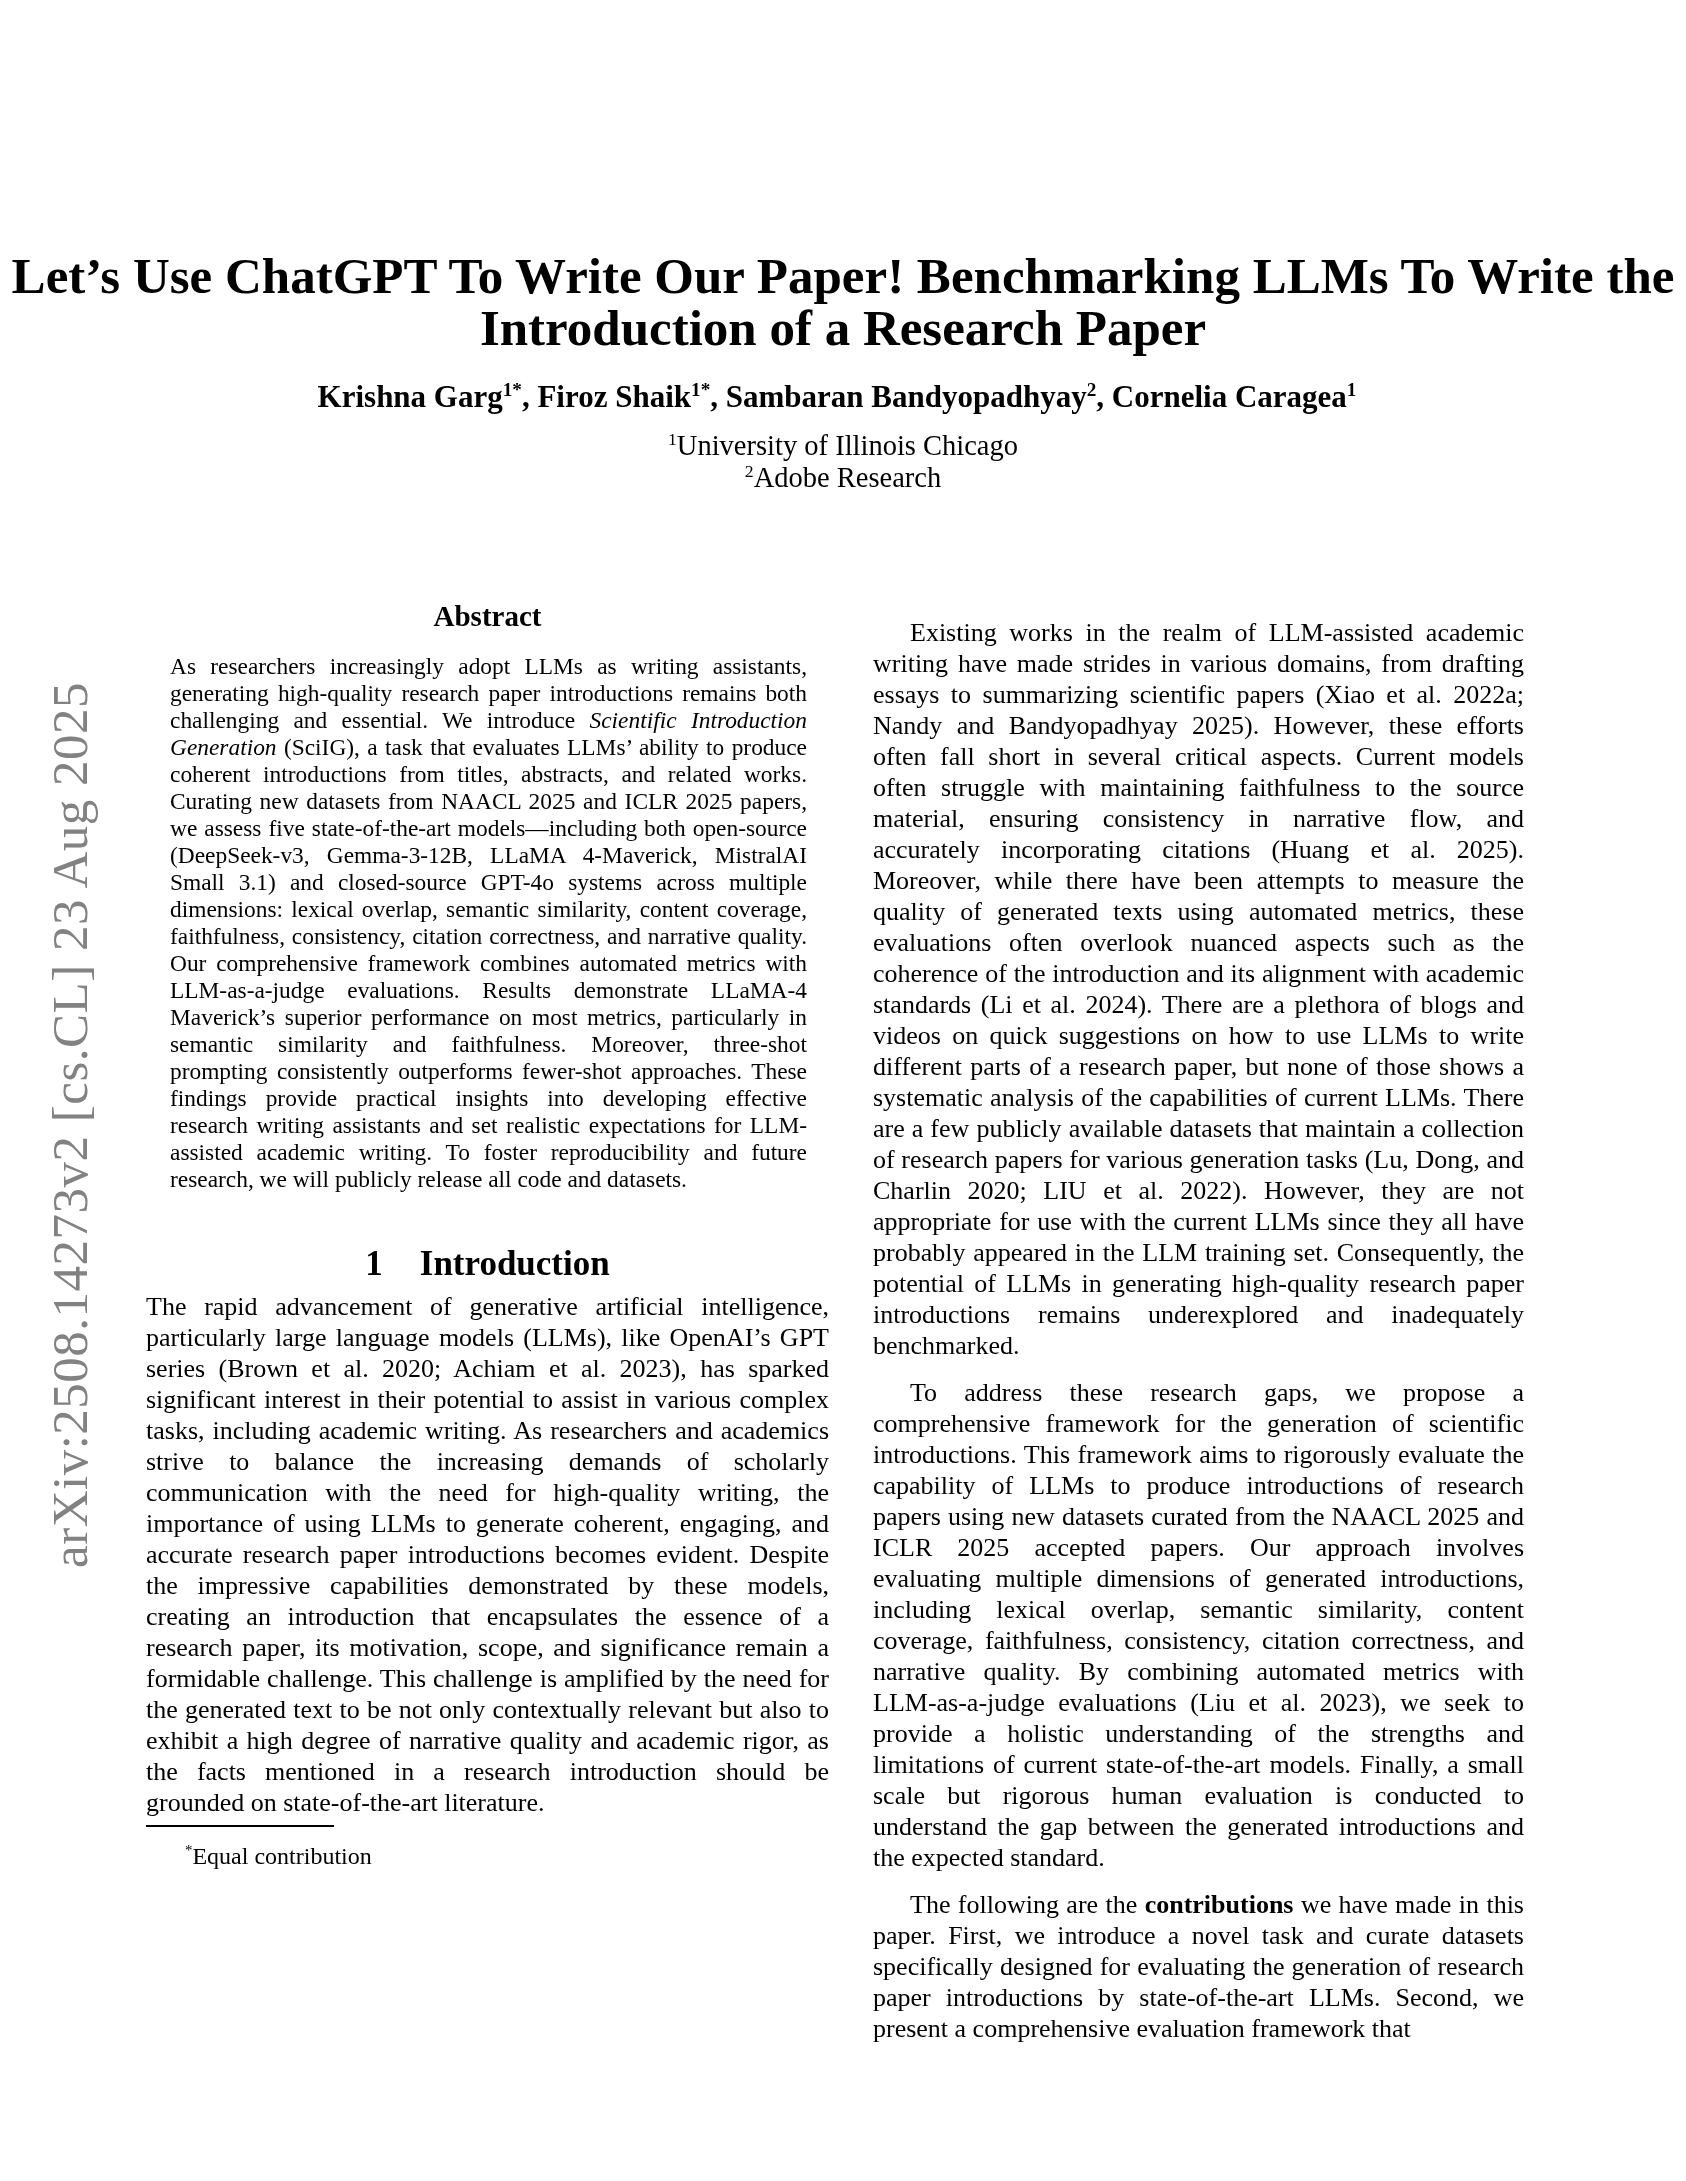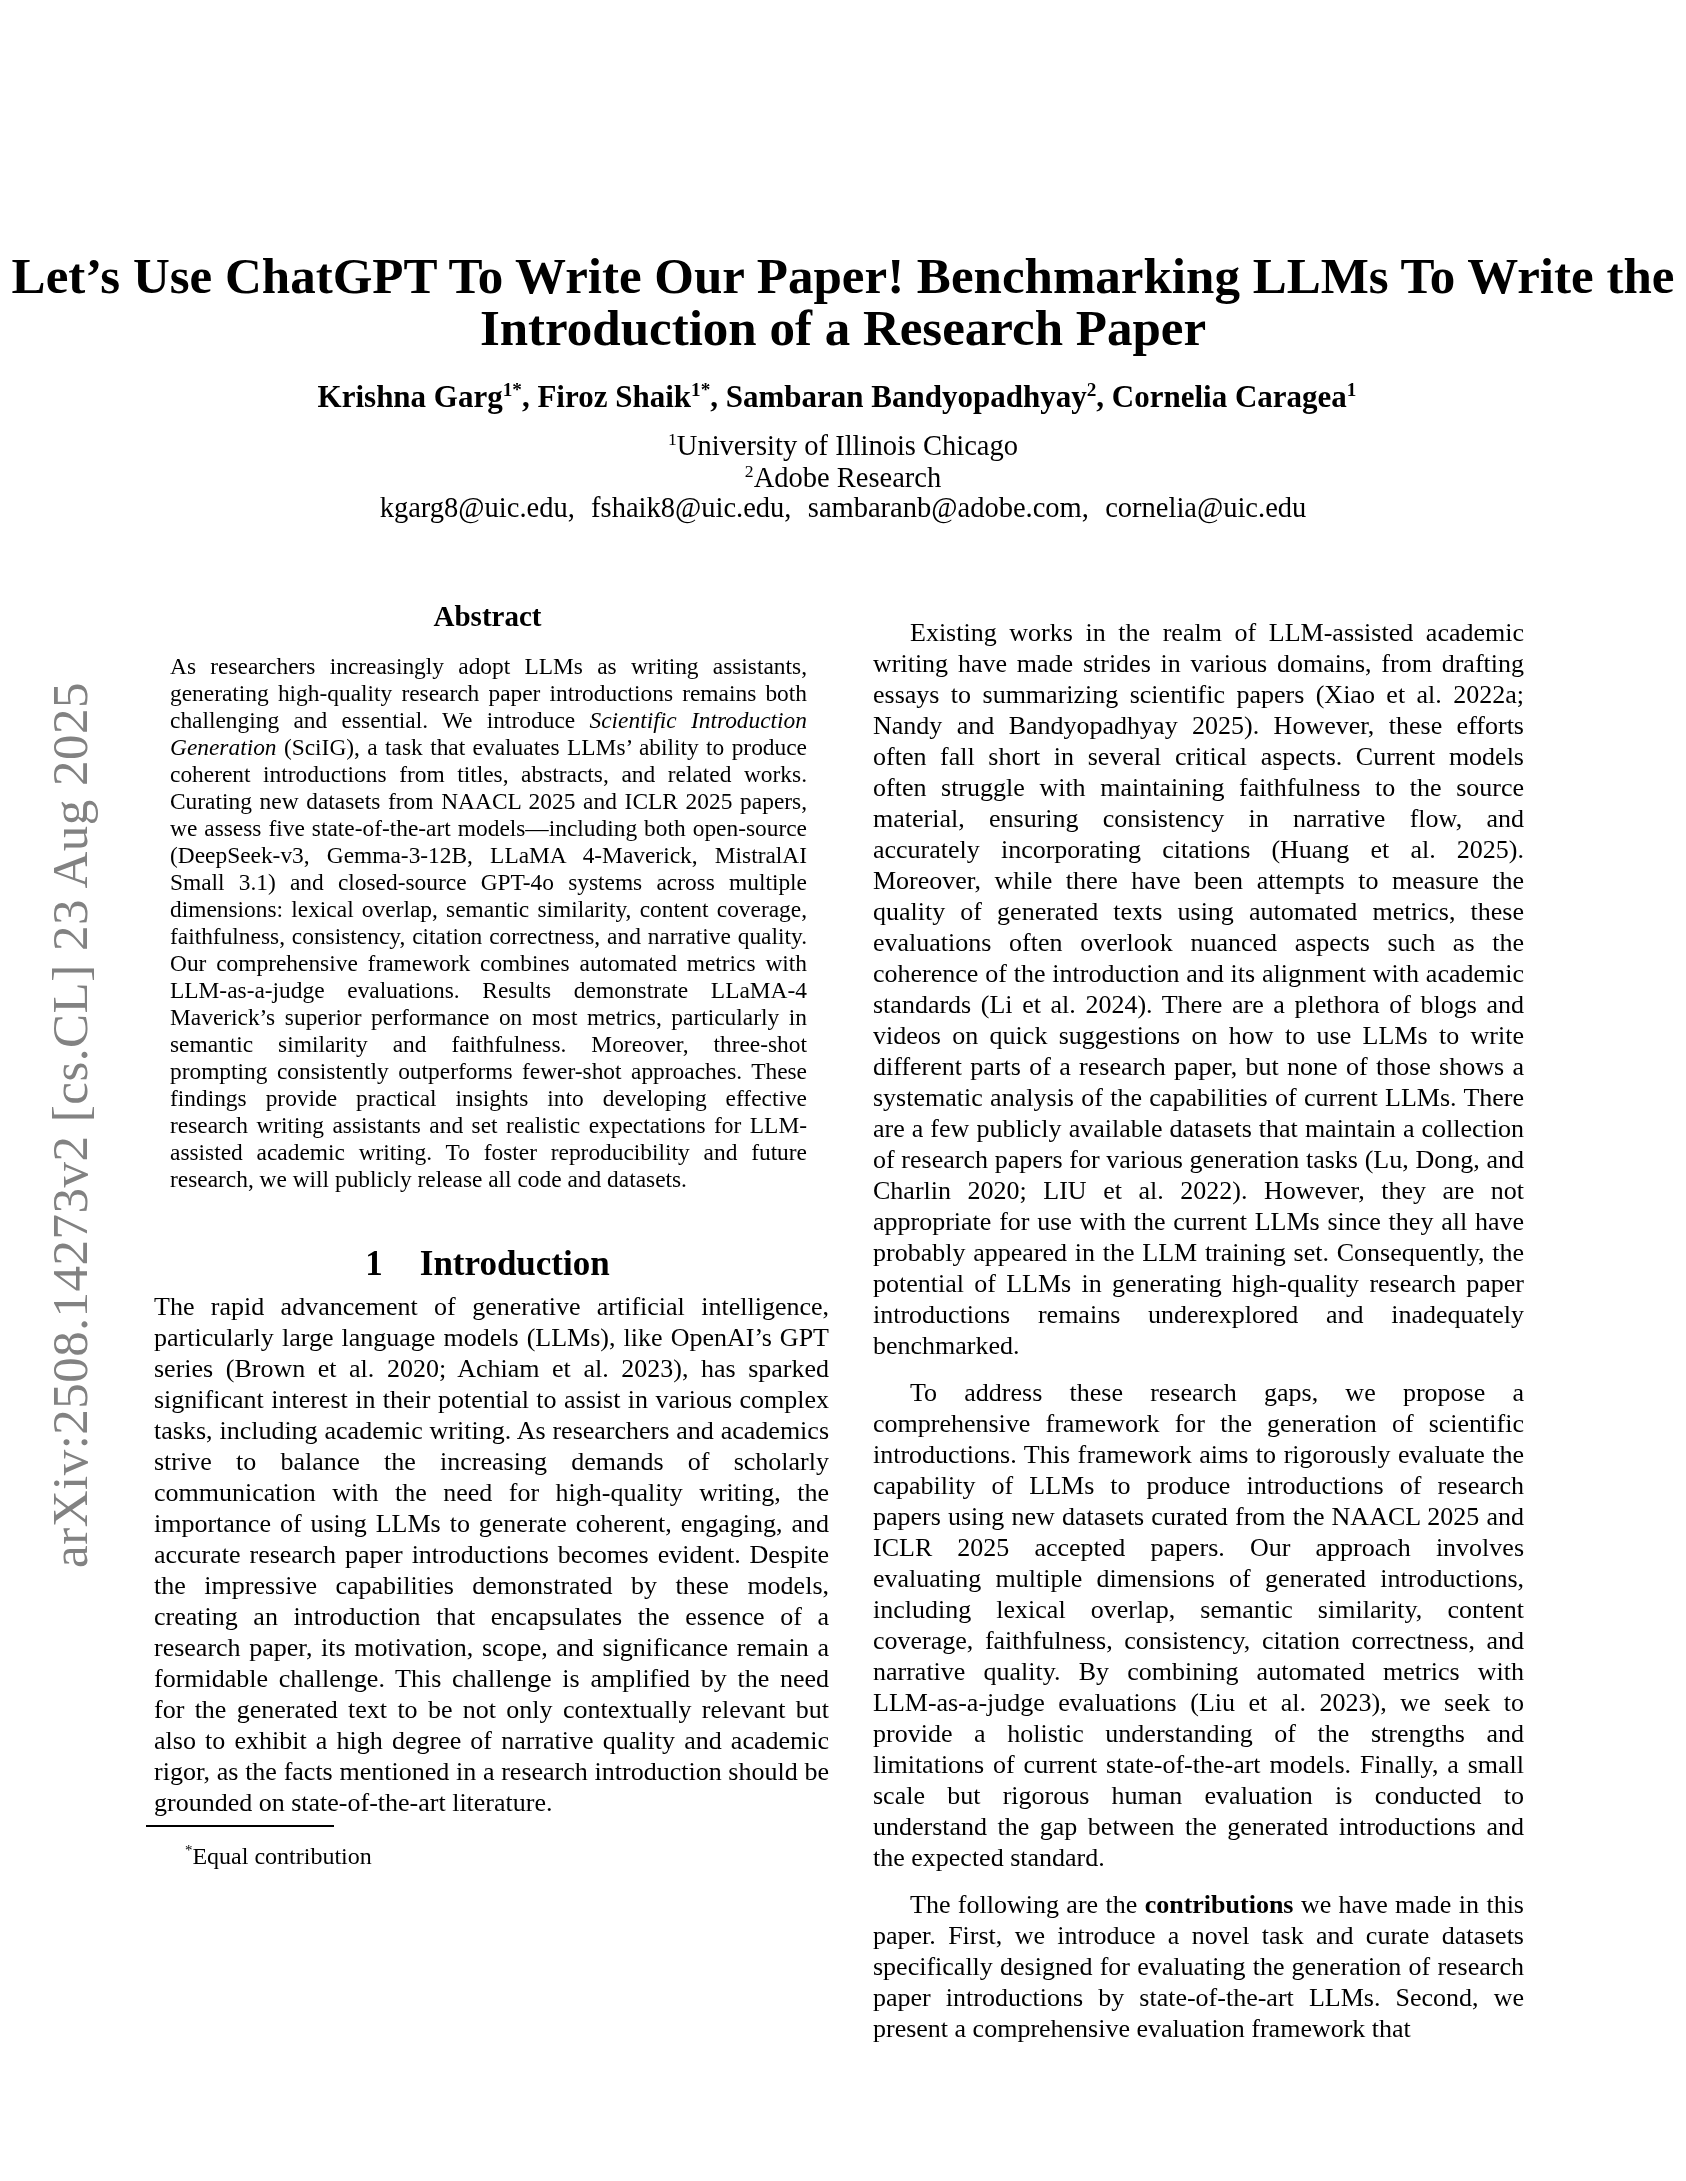--- a/index.html
+++ b/index.html
@@ -79,21 +79,21 @@
   }
   .section-heading{
     margin:51px 0 0 0;
     text-align:center;
     font-size:35px;
     font-weight:bold;
     line-height:40px;
   }
   .section-heading .sec-num{margin-right:37px;}
   p.body-p{margin:7.3px 0 0 0;}
-  p.body-p.flush{text-indent:0;margin-left:8px;}
+  p.body-p.flush{text-indent:0;}
   p.body-p.indent{text-indent:37px;margin:16px;}
   .footnote-rule{
     margin-top:7.3px;
     width:188px;
     border-top:2.8px solid #000;
     height:0;
   }
   .footnote{
     margin:15px 0 0 0;
     padding-left:39px;
@@ -119,21 +119,20 @@
     <div>Introduction of a Research Paper</div>
   </div>
 
   <div class="authors"><span class="seg-b">Krishna Garg</span><span class="seg-bsup">1*</span><span class="seg-b">, </span><span class="seg-b">Firoz Shaik</span><span class="seg-bsup">1*</span><span class="seg-b">, </span><span class="seg-b">Sambaran Bandyopadhyay</span><span class="seg-bsup">2</span><span class="seg-b">, </span><span class="seg-b">Cornelia Caragea</span><span class="seg-bsup">1</span></div>
 
   <div class="affils">
     <div><span class="seg-sup">1</span><span>University of Illinois Chicago</span></div>
     <div><span class="seg-sup">2</span><span>Adobe Research</span></div>
   </div>
 
-  <div class="emails">kgarg8@uic.edu, fshaik8@uic.edu, sambaranb@adobe.com, cornelia@uic.edu</div>
 
   <section class="col col-left">
     <h3 class="abstract-heading">Abstract</h3>
     <p class="abstract-body"><span>As researchers increasingly adopt LLMs as writing assistants, generating high-quality research paper introductions remains both challenging and essential. We introduce </span><span class="seg-i">Scientific Introduction Generation</span><span> (SciIG), a task that evaluates LLMs’ ability to produce coherent introductions from titles, abstracts, and related works. Curating new datasets from NAACL 2025 and ICLR 2025 papers, we assess five state-of-the-art models—including both open-source (DeepSeek-v3, Gemma-3-12B, LLaMA 4-Maverick, MistralAI Small 3.1) and closed-source GPT-4o systems across multiple dimensions: lexical overlap, semantic similarity, content coverage, faithfulness, consistency, citation correctness, and narrative quality. Our comprehensive framework combines automated metrics with LLM-as-a-judge evaluations. Results demonstrate LLaMA-4 Maverick’s superior performance on most metrics, particularly in semantic similarity and faithfulness. Moreover, three-shot prompting consistently outperforms fewer-shot approaches. These findings provide practical insights into developing effective research writing assistants and set realistic expectations for LLM-assisted academic writing. To foster reproducibility and future research, we will publicly release all code and datasets.</span></p>
 
     <h2 class="section-heading">
       <span class="sec-num">1</span><span class="sec-title">Introduction</span>
     </h2>
 
     <p class="body-p flush">The rapid advancement of generative artificial intelligence, particularly large language models (LLMs), like OpenAI’s GPT series (Brown et al. 2020; Achiam et al. 2023), has sparked significant interest in their potential to assist in various complex tasks, including academic writing. As researchers and academics strive to balance the increasing demands of scholarly communication with the need for high-quality writing, the importance of using LLMs to generate coherent, engaging, and accurate research paper introductions becomes evident. Despite the impressive capabilities demonstrated by these models, creating an introduction that encapsulates the essence of a research paper, its motivation, scope, and significance remain a formidable challenge. This challenge is amplified by the need for the generated text to be not only contextually relevant but also to exhibit a high degree of narrative quality and academic rigor, as the facts mentioned in a research introduction should be grounded on state-of-the-art literature.</p>

